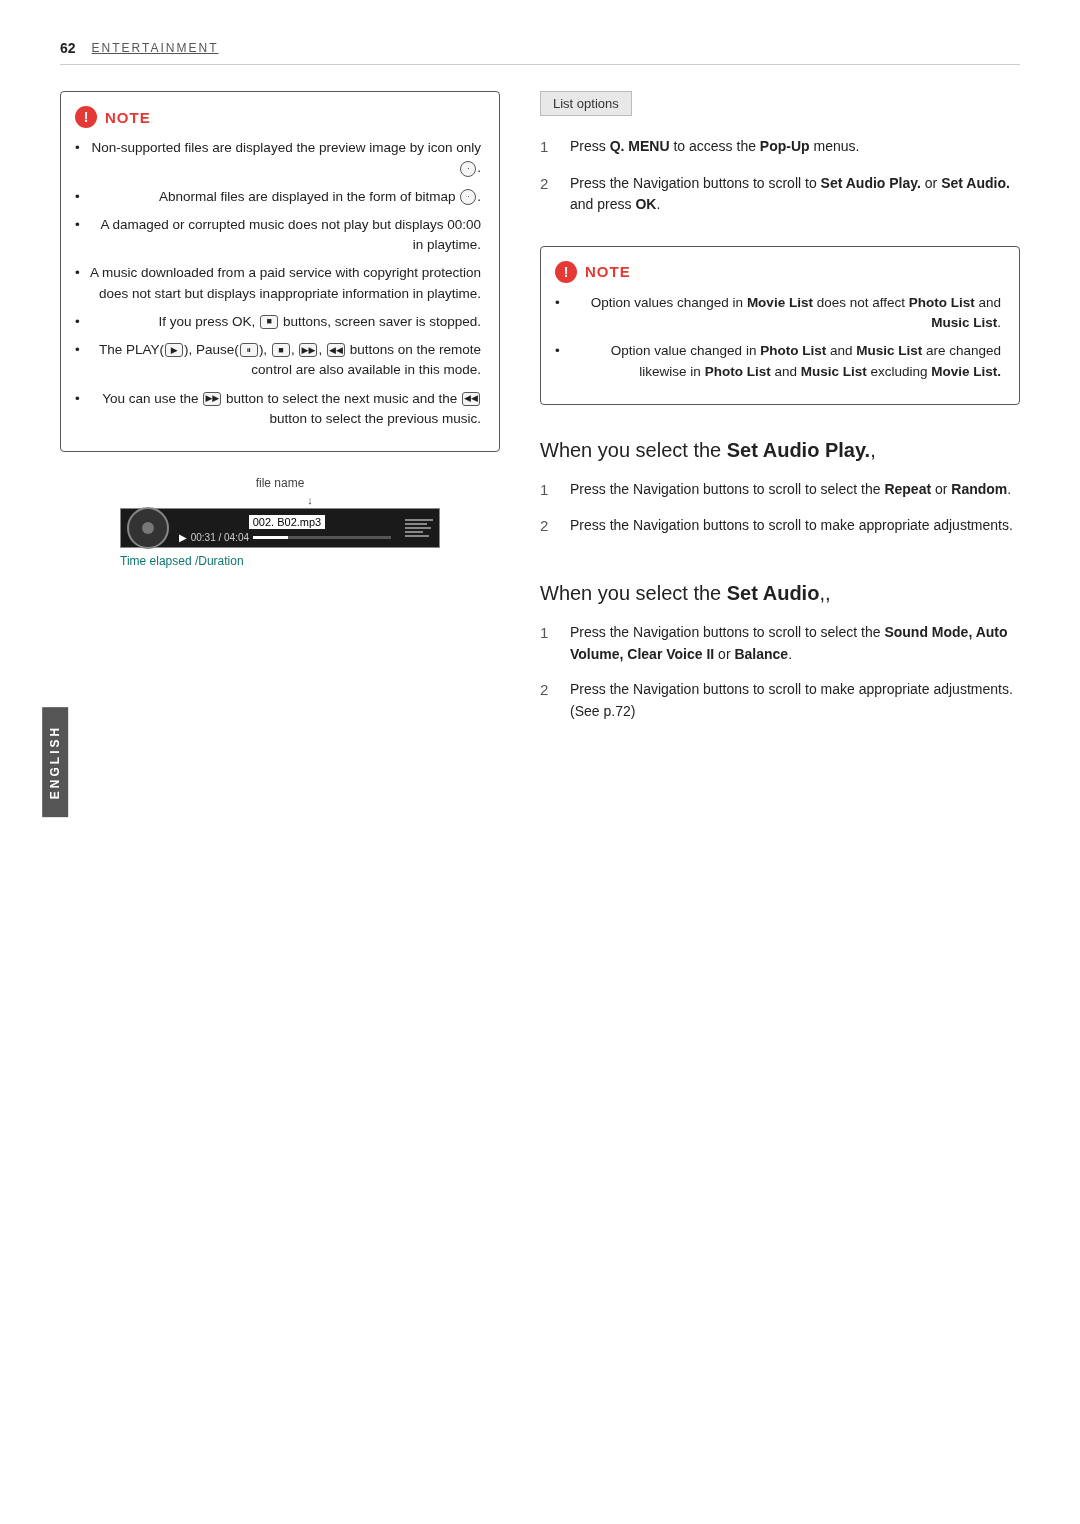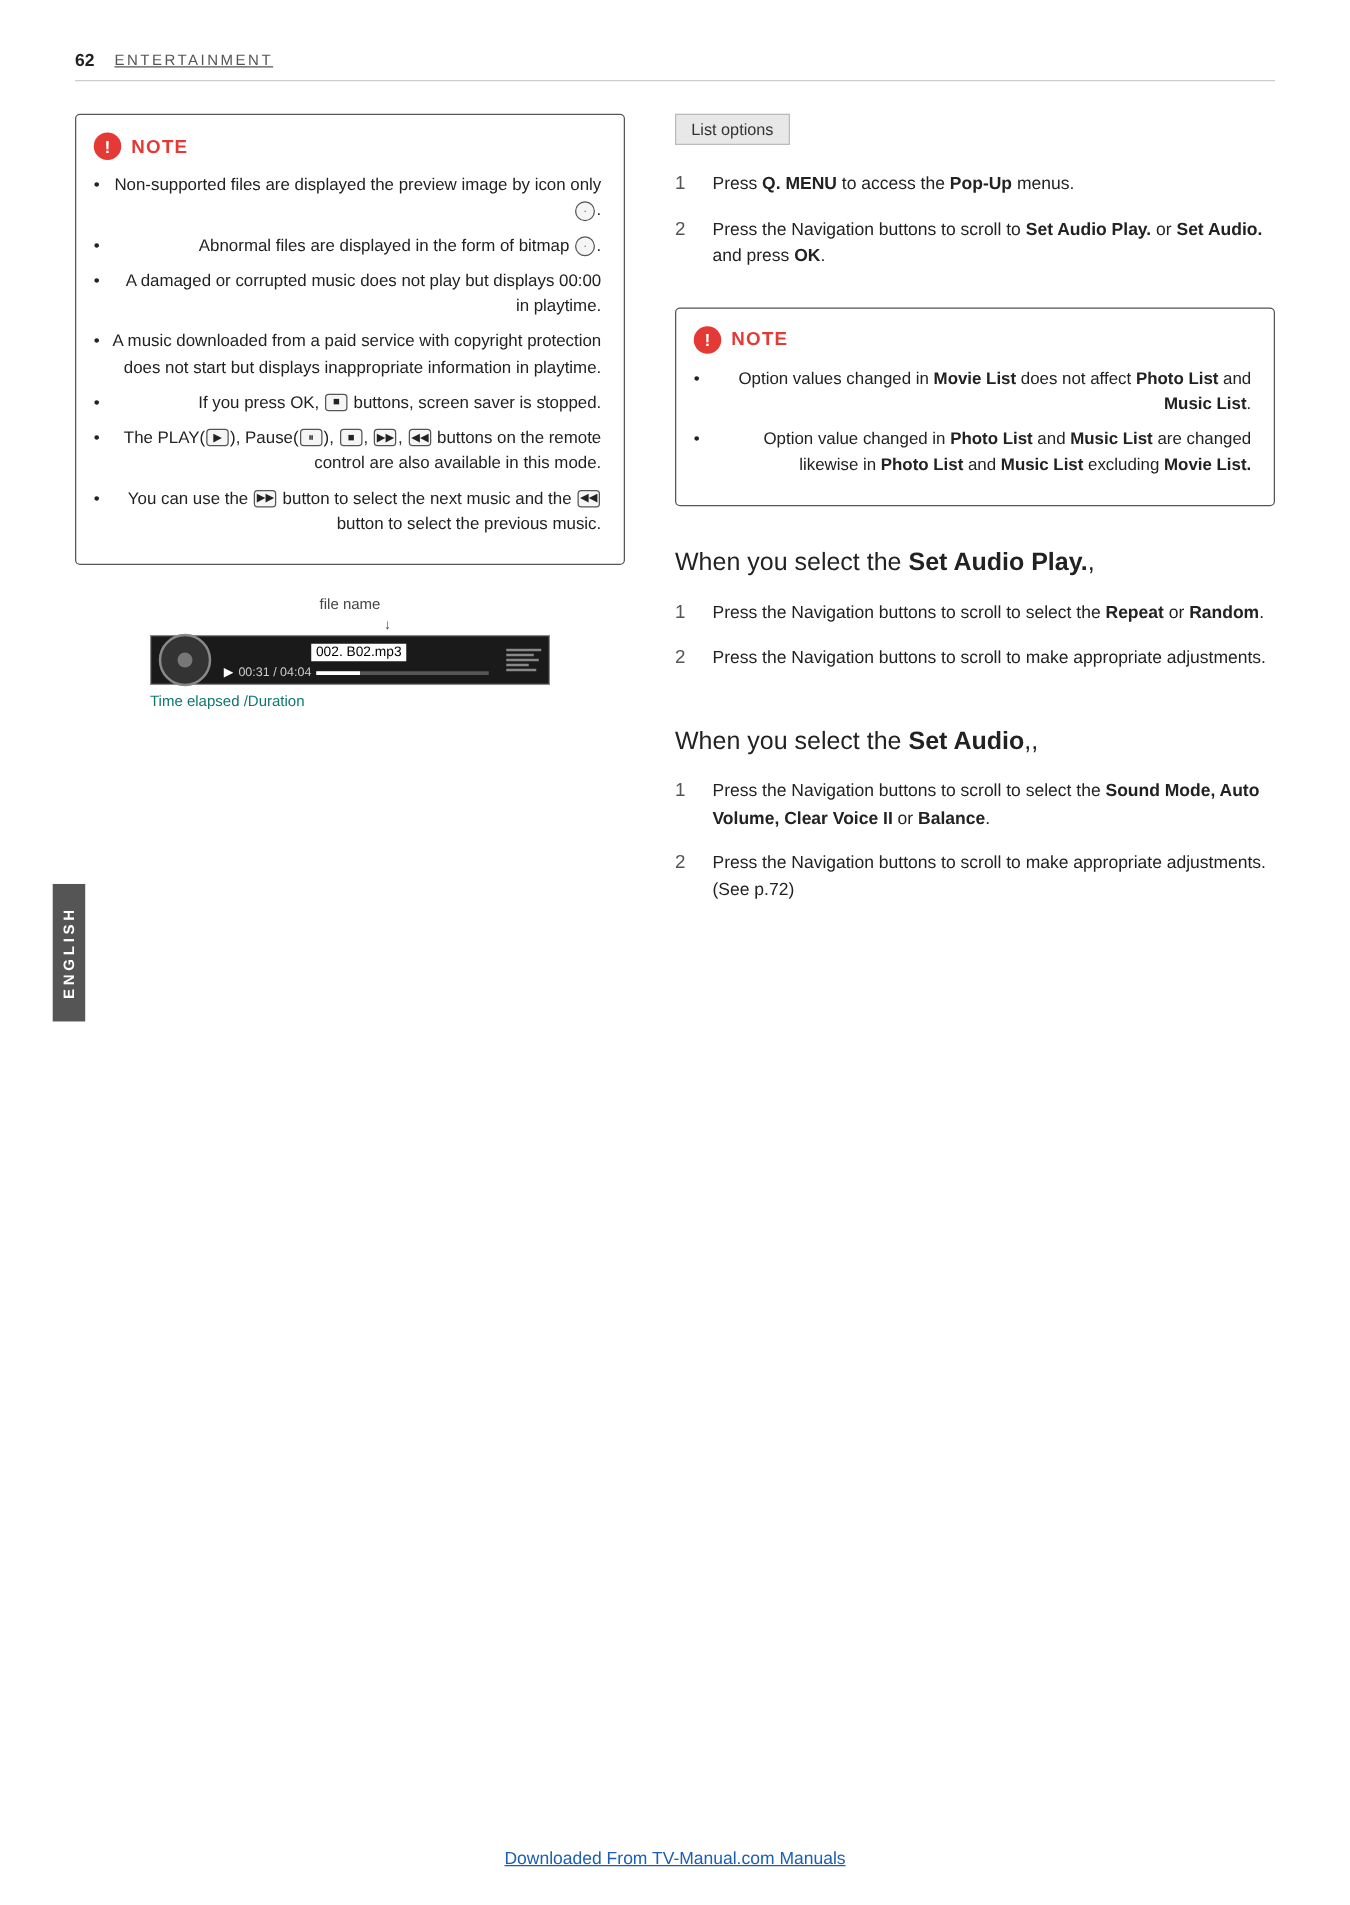--- a/index.html
+++ b/index.html
@@ -490,17 +490,14 @@
             <span class="step-text">
               Press the Navigation buttons to scroll to make appropriate adjustments.(See p.72)
             </span>
           </li>
         </ol>
       </div>
 
     </div>
   </div>
 
-  <div class="footer-link">
-    <a href="#">Downloaded From TV-Manual.com Manuals</a>
-  </div>
 
 </div>
 
 </body></html>

